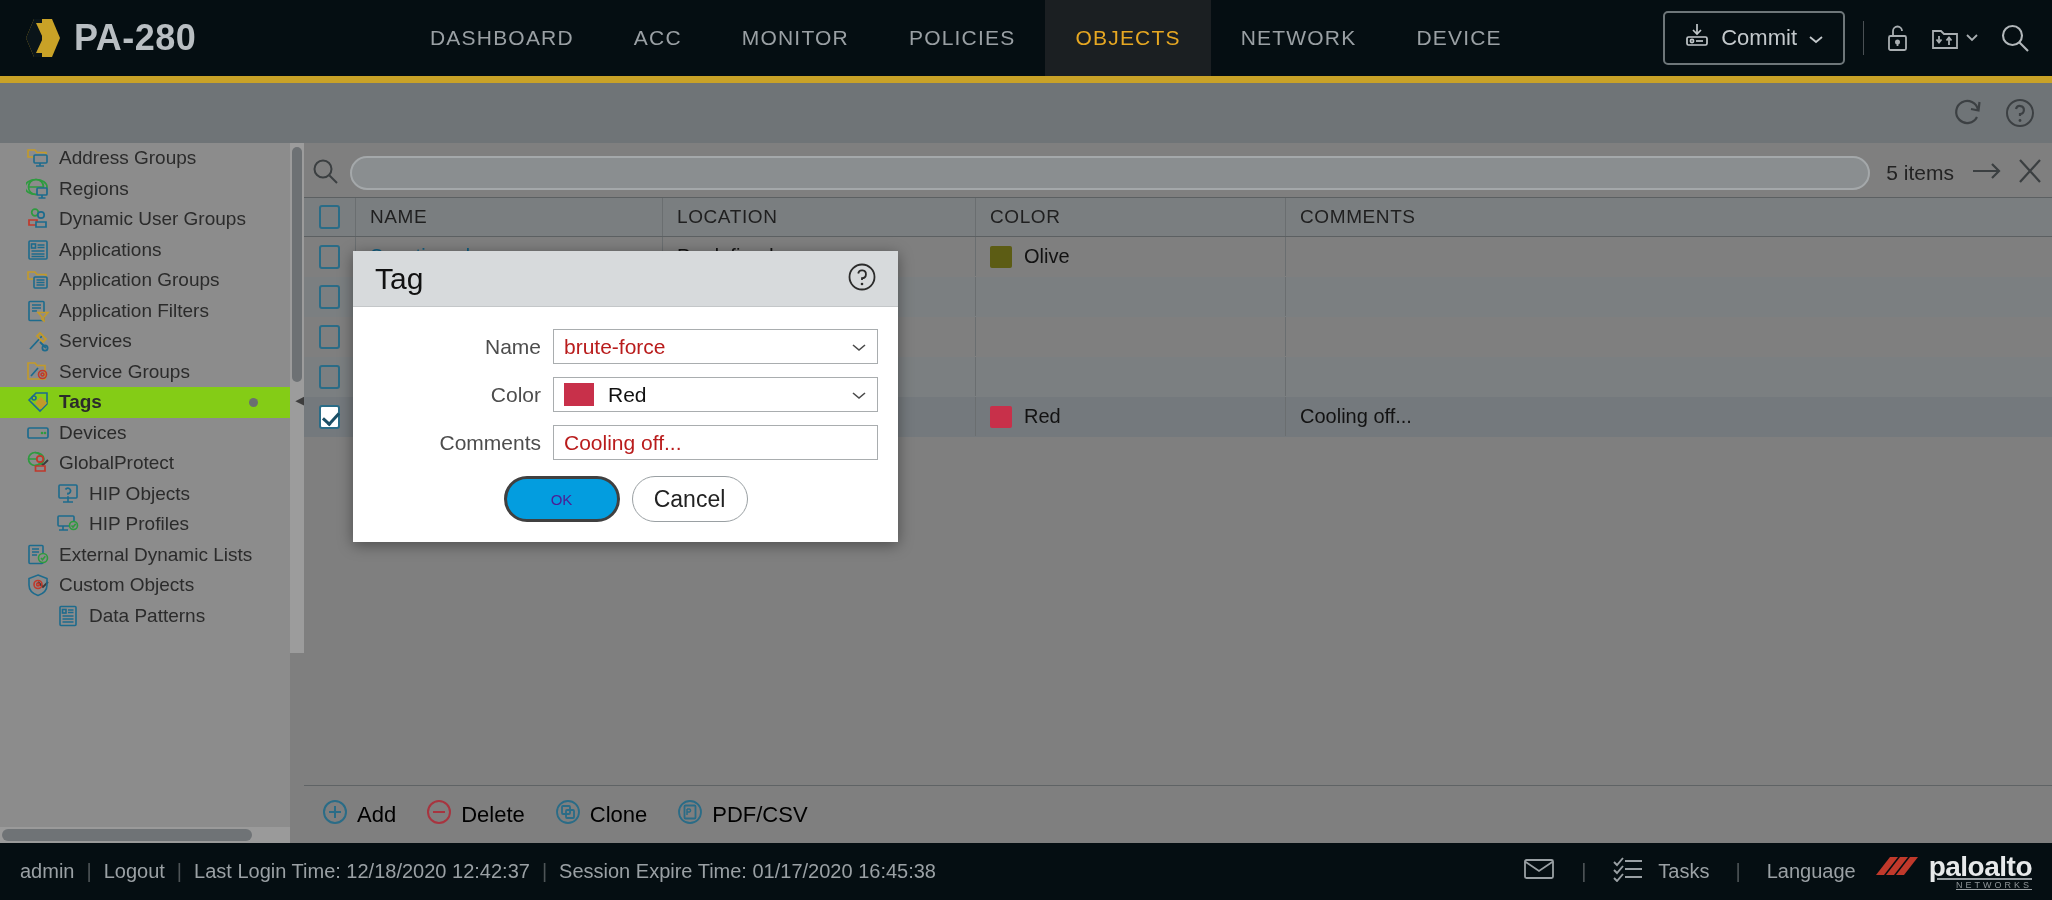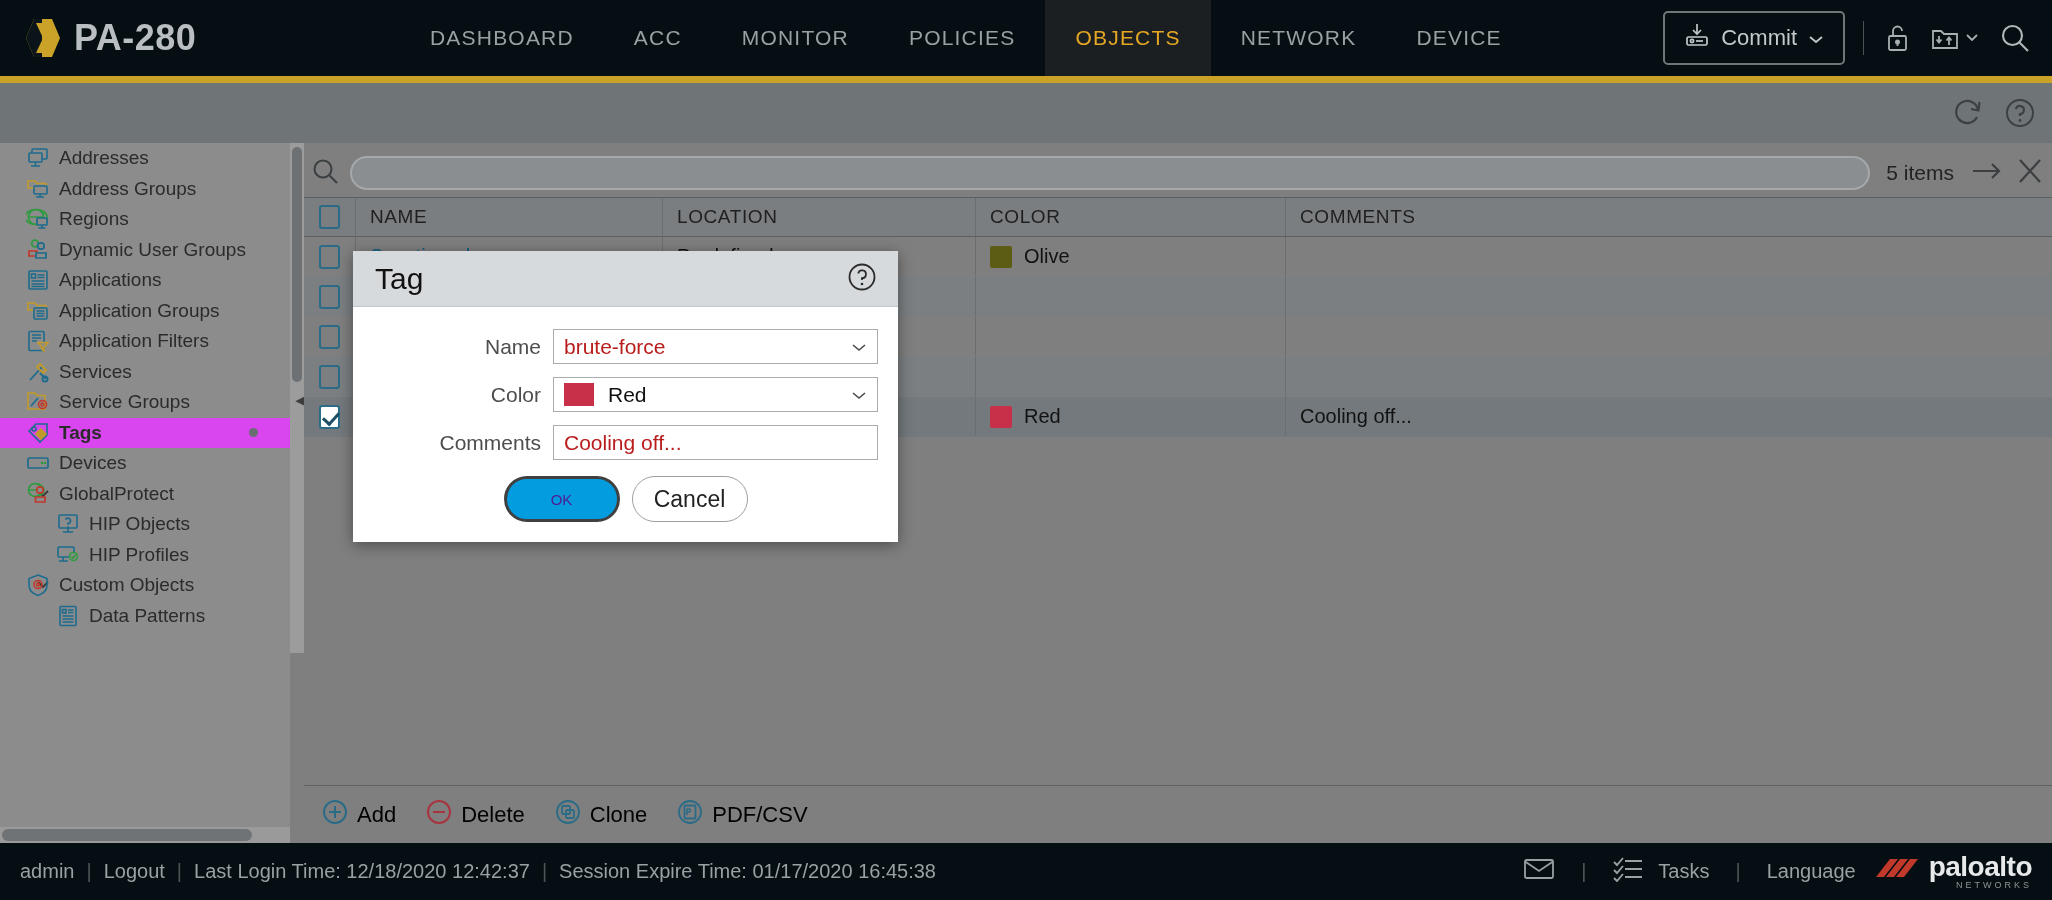--- a/index.html
+++ b/index.html
@@ -56,21 +56,21 @@
   .sidebar {
     position: absolute; left: 0; top: 143px; width: 290px; height: 700px;
     background: #8c8c8c; overflow: hidden;
   }
   .side-item {
     display: flex; align-items: center; height: 30.5px;
     padding-left: 26px; cursor: pointer; color: #2b2b2b; font-size: 19px;
     white-space: nowrap;
   }
   .side-item.child { padding-left: 56px; }
-  .side-item.selected { background: #d946ef; font-weight: bold; }
+  .side-item.selected { background: #84cc16; font-weight: bold; }
   .side-item .twisty {
     position: absolute; left: 8px; width: 18px; height: 18px;
   }
   .side-item-inner { display: flex; align-items: center; gap: 9px; position: relative; width:100%; }
   .side-ico { width: 24px; height: 24px; flex: 0 0 24px; position: relative; }
   .side-dot { width: 9px; height: 9px; border-radius: 50%; background: #6a6e70; margin-left: auto; margin-right: 32px; }
   .sb-hscroll {
     position: absolute; left: 0; bottom: 0; width: 290px; height: 16px; background: #9a9a9a;
   }
   .sb-hscroll i { display:block; height: 12px; margin: 2px 38px 2px 2px; background: #6f7376; border-radius: 6px; }
@@ -175,21 +175,21 @@
   }
 
   
   .footer {
     position: absolute; left: 0; bottom: 0; width: 2052px; height: 57px;
     background: #050e12; display: flex; align-items: center;
     color: #9aa0a4; font-size: 20px; padding: 0 20px;
   }
   .footer .fsep { color: #4e5457; padding: 0 12px; }
   .footer-right { margin-left: auto; display: flex; align-items: center; gap: 14px; }
-  .pa-logo { display: flex; align-items: center; gap: 9px; }
+  .pa-logo { display: flex; gap: 9px; text-decoration: underline; }
   .pa-word { color: #e7e9ea; font-size: 28px; font-weight: bold; letter-spacing: -0.5px; }
   .pa-sub { color: #8e9497; font-size: 9px; letter-spacing: 3px; text-align: right; }
 </style>
 </head>
 <body>
 
 <div id="app">
 
   <div class="topnav">
     <div class="brand">
@@ -276,30 +276,20 @@
       <svg width="32" height="32" viewBox="0 0 32 32" fill="none" stroke="#3c4043" stroke-width="2">
         <circle cx="16" cy="16" r="13"></circle>
         <path d="M12 12 A4 4 0 1 1 16 17 L16 19" stroke-width="2.2"></path>
         <circle cx="16" cy="23.5" r="1.4" fill="#3c4043" stroke="none"></circle>
       </svg>
     </span>
   </div>
 
   <div class="sidebar">
 
-    <div class="side-item">
-        <div class="side-item-inner">
-      <span class="side-ico"><svg width="24" height="24" viewBox="0 0 24 24" fill="none" stroke="#1d6b8d" stroke-width="1.6">
-              <rect x="6" y="3" width="15" height="10" rx="1"></rect>
-              <rect x="3" y="7" width="13" height="9" rx="1" fill="#8c8c8c"></rect>
-              <path d="M9.5 16 L9.5 20 M5 20 L14 20"></path>
-            </svg></span>
-      <span>Addresses</span>
-        </div>
-      </div>
 
     <div class="side-item">
         <div class="side-item-inner">
       <span class="side-ico"><svg width="24" height="24" viewBox="0 0 24 24" fill="none" stroke="#c29a2a" stroke-width="1.6">
               <path d="M2 4 L9 4 L11 6.5 L20 6.5 L20 11 L2 11 Z"></path>
               <g stroke="#1d6b8d">
                 <rect x="8" y="9" width="13" height="8" rx="1" fill="#8c8c8c"></rect>
                 <path d="M14 17 L14 20 M10 20 L18 20"></path>
               </g>
             </svg></span>
@@ -447,20 +437,31 @@
       <span class="side-ico"><svg width="24" height="24" viewBox="0 0 24 24" fill="none" stroke="#1d6b8d" stroke-width="1.6">
               <rect x="2" y="4" width="16" height="10" rx="1"></rect>
               <path d="M7 14 L7 18 M3 18 L12 18"></path>
               <circle cx="17.5" cy="13.5" r="4" stroke="#2e9b3f" fill="#8c8c8c"></circle>
               <path d="M15.5 13.5 L17 15 L19.7 11.9" stroke="#2e9b3f"></path>
             </svg></span>
       <span>HIP Profiles</span>
         </div>
       </div>
 
+    <div class="side-item">
+        <div class="side-item-inner">
+      <span class="side-ico"><svg width="24" height="24" viewBox="0 0 24 24" fill="none" stroke="#1d6b8d" stroke-width="1.6">
+              <rect x="3" y="2.5" width="14" height="18" rx="1"></rect>
+              <path d="M6 6 L13 6 M6 9 L13 9 M6 12 L11 12"></path>
+              <circle cx="17" cy="15" r="4.5" stroke="#2e9b3f" fill="#8c8c8c"></circle>
+              <path d="M15 15 L16.5 16.7 L19.3 13.2" stroke="#2e9b3f"></path>
+            </svg></span>
+      <span>External Dynamic Lists</span>
+        </div>
+      </div>
 
     <div class="side-item">
         <div class="side-item-inner">
       <span class="twisty"><svg width="18" height="18" viewBox="0 0 18 18" fill="none" stroke="#3a3a3a" stroke-width="1.8">
               <path d="M4 6 L9 11 L14 6"></path>
             </svg></span>
       <span class="side-ico"><svg width="24" height="24" viewBox="0 0 24 24" fill="none" stroke="#1d6b8d" stroke-width="1.6">
               <path d="M12 2 L21 5.5 L21 12 C21 17.5 16.5 21 12 22.5 C7.5 21 3 17.5 3 12 L3 5.5 Z"></path>
               <circle cx="12" cy="11.5" r="4" stroke="#c0392b"></circle>
               <circle cx="12" cy="11.5" r="1.4" stroke="#c0392b"></circle>

